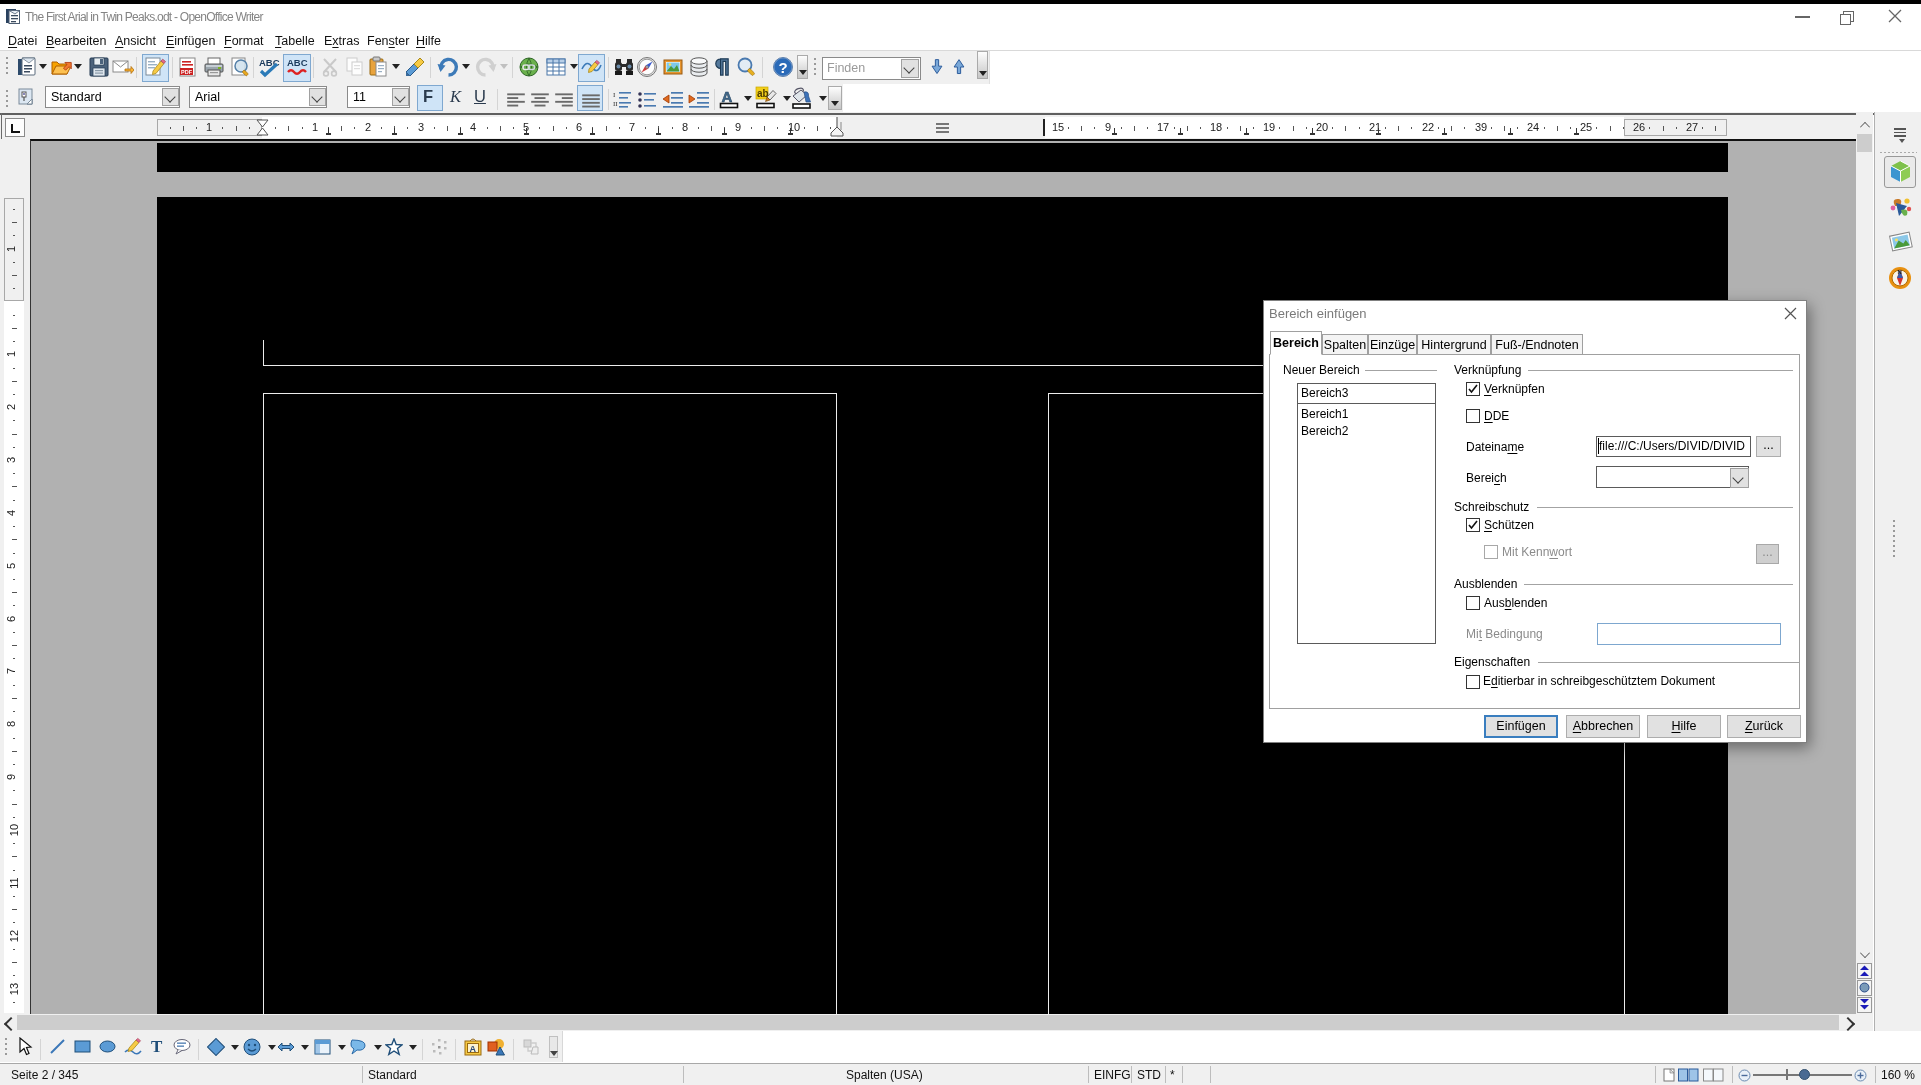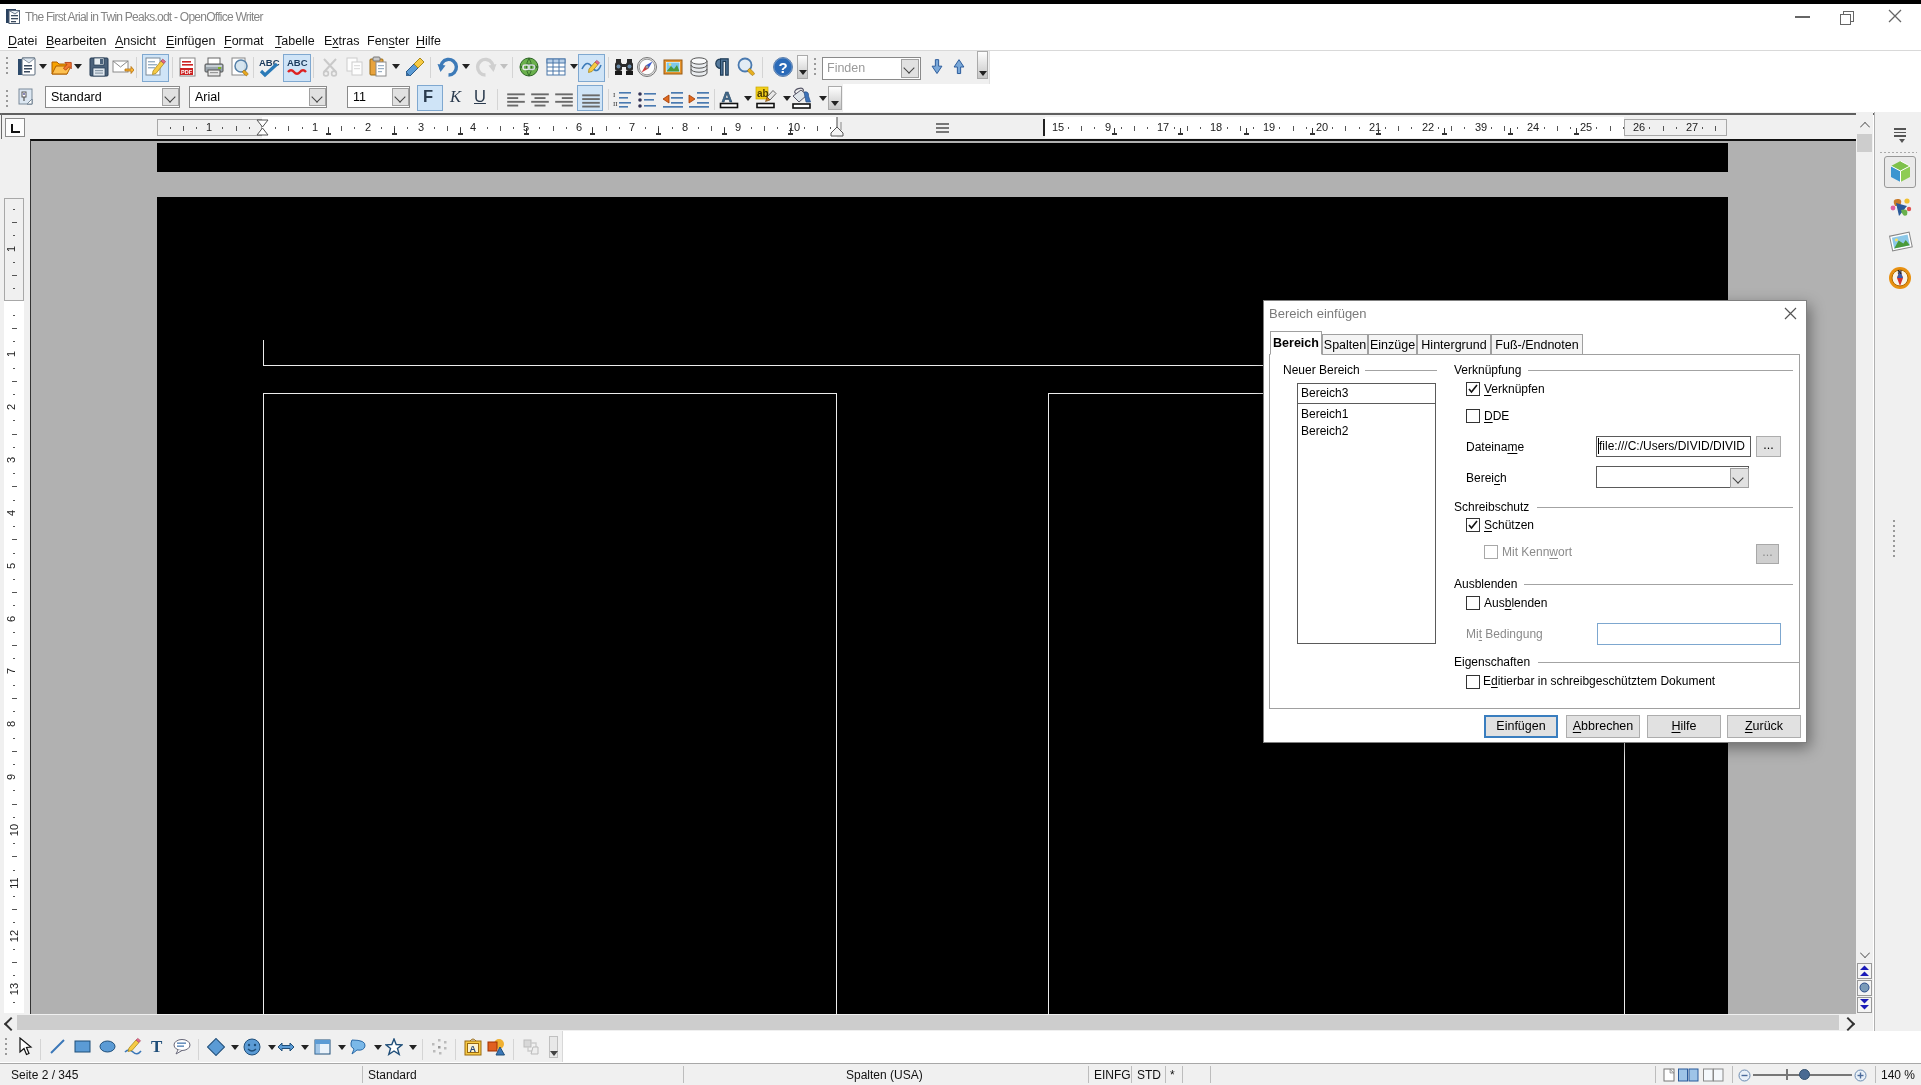--- a/index.html
+++ b/index.html
@@ -764,21 +764,21 @@
   </svg>
 <div class="abs" style="left:1753px;top:1074px;width:99px;height:1.5px;background:#777"></div>
 <div class="abs" style="left:1786px;top:1069px;width:1.5px;height:11px;background:#777"></div>
 <div class="abs" style="left:1799px;top:1069px;width:11px;height:11px;background:#4a6a92;border-radius:6px;border:1px solid #33506e;box-sizing:border-box"></div>
 <svg class="abs" style="left:1854px;top:1069px" width="13" height="13" viewBox="0 0 13 13">
     <circle cx="6.5" cy="6.5" r="5.5" fill="#e8f0f8" stroke="#6a8ab0"></circle>
     <rect x="3.5" y="5.8" width="6" height="1.4" fill="#4a6a9a"></rect>
     <rect x="5.8" y="3.5" width="1.4" height="6" fill="#4a6a9a"></rect>
   </svg>
 <div class="stasep" style="left:1875px"></div>
-<div class="statxt" style="left:1881px">140 %</div>
+<div class="statxt" style="left:1881px">160 %</div>
 <div class="abs" style="left:1263px;top:300px;width:544px;height:443px;background:#fff;border:1px solid #808080;box-sizing:border-box;box-shadow:3px 5px 14px rgba(0,0,0,0.4)"></div>
 <div class="abs" style="left:1269px;top:306px;font-size:13px;color:#7a7a7a">Bereich einfügen</div>
 <svg class="abs" style="left:1784px;top:307px" width="13" height="13" viewBox="0 0 13 13">
     <path d="M1 1 L12 12 M12 1 L1 12" stroke="#555" stroke-width="1.2"></path>
   </svg>
 <div class="abs" style="left:1269px;top:354px;width:531px;height:355px;border:1px solid #a0a0a0;box-sizing:border-box"></div>
 <div class="abs" style="left:1270px;top:331px;width:52px;height:24px;background:#fff;border:1px solid #a0a0a0;border-bottom:1px solid #fff;box-sizing:border-box;text-align:center;font-size:12.5px;font-weight:bold;line-height:22px;z-index:3">Bereich</div>
 <div class="abs" style="left:1322px;top:334px;width:46px;height:20px;background:#f4f4f4;border:1px solid #a0a0a0;border-bottom:none;box-sizing:border-box;text-align:center;font-size:12.5px;line-height:20px;z-index:2">Spalten</div>
 <div class="abs" style="left:1368px;top:334px;width:49px;height:20px;background:#f4f4f4;border:1px solid #a0a0a0;border-bottom:none;box-sizing:border-box;text-align:center;font-size:12.5px;line-height:20px;z-index:2">Einzüge</div>
 <div class="abs" style="left:1417px;top:334px;width:74px;height:20px;background:#f4f4f4;border:1px solid #a0a0a0;border-bottom:none;box-sizing:border-box;text-align:center;font-size:12.5px;line-height:20px;z-index:2">Hintergrund</div>

